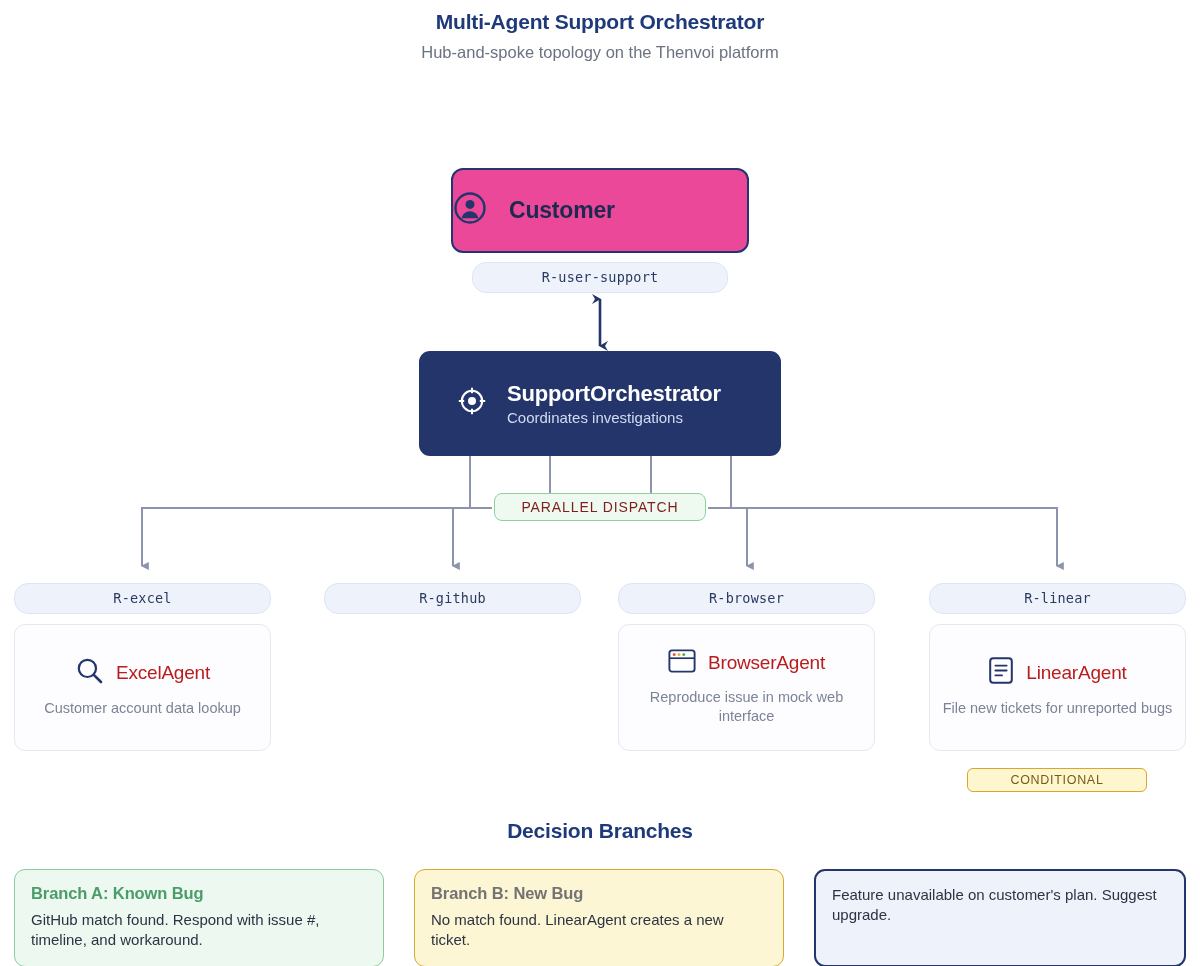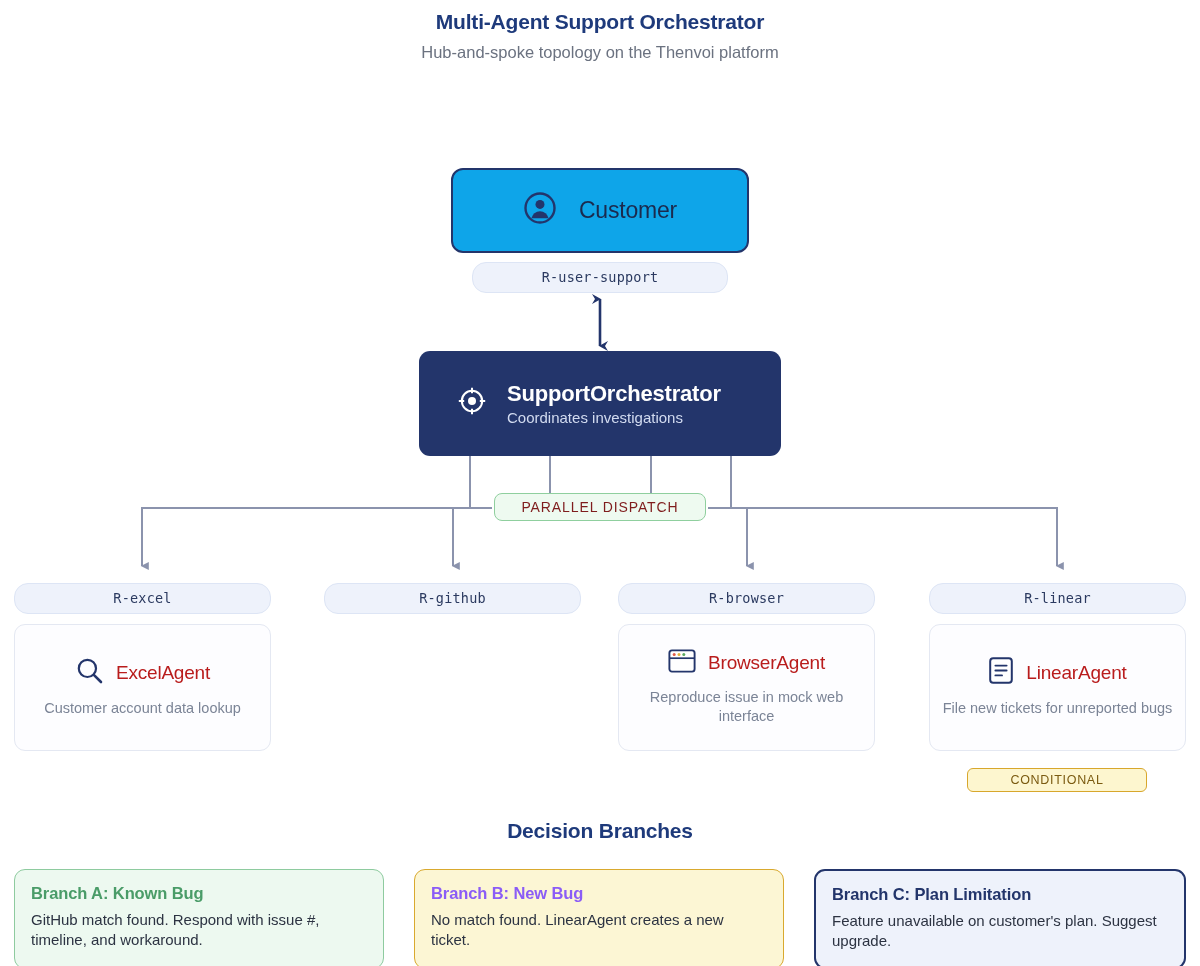--- a/index.html
+++ b/index.html
@@ -39,25 +39,25 @@
   .customer-wrap {
     position: absolute;
     left: 451px; top: 105px;
     width: 298px; height: 85px;
   }
   .customer-box {
     width: 100%; height: 100%;
     box-sizing: border-box;
     border: 2.5px solid #23356b;
     border-radius: 12px;
-    background: #0ea5e9;
-    display: flex;
-    align-items: center;
-    justify-content: center;
+    background: #ec4899;
+    display: flex;
+    align-items: center;
     gap: 22px;
+    font-weight: bold;
   }
   .customer-label {
     font-size: 23px;
     color: #1b2a4e;
     letter-spacing: -0.2px;
   }
 
   
   .room-pill {
     box-sizing: border-box;
@@ -215,21 +215,21 @@
     letter-spacing: -0.1px;
   }
   .branch-body {
     font-size: 15px;
     line-height: 1.33;
     color: #2c3342;
   }
   .branch-green { background: #edf9f0; border: 1.6px solid #8ecb9f; }
   .branch-green .branch-title { color: #4a9c68; }
   .branch-yellow { background: #fcf6d4; border: 1.8px solid #d9a92e; }
-  .branch-yellow .branch-title { color: #8b5cf6; }
+  .branch-yellow .branch-title { color: #737373; }
   .branch-navy { background: #eef2fb; border: 2.2px solid #23356b; }
   .branch-navy .branch-title { color: #23356b; }
 </style>
 </head>
 <body>
 
 <div class="header">
   <div class="title">Multi-Agent Support Orchestrator</div>
   <div class="subtitle">Hub-and-spoke topology on the Thenvoi platform</div>
 </div>
@@ -363,18 +363,17 @@
   <div class="branches">
     <div class="branch branch-green">
       <div class="branch-title">Branch A: Known Bug</div>
       <div class="branch-body">GitHub match found. Respond with issue #, timeline, and workaround.</div>
     </div>
     <div class="branch branch-yellow">
       <div class="branch-title">Branch B: New Bug</div>
       <div class="branch-body">No match found. LinearAgent creates a new ticket.</div>
     </div>
     <div class="branch branch-navy">
-      <div class="branch-title">Branch C: Plan Limitation</div>
       <div class="branch-body">Feature unavailable on customer's plan. Suggest upgrade.</div>
     </div>
   </div>
 
 </div>
 
 </body></html>

